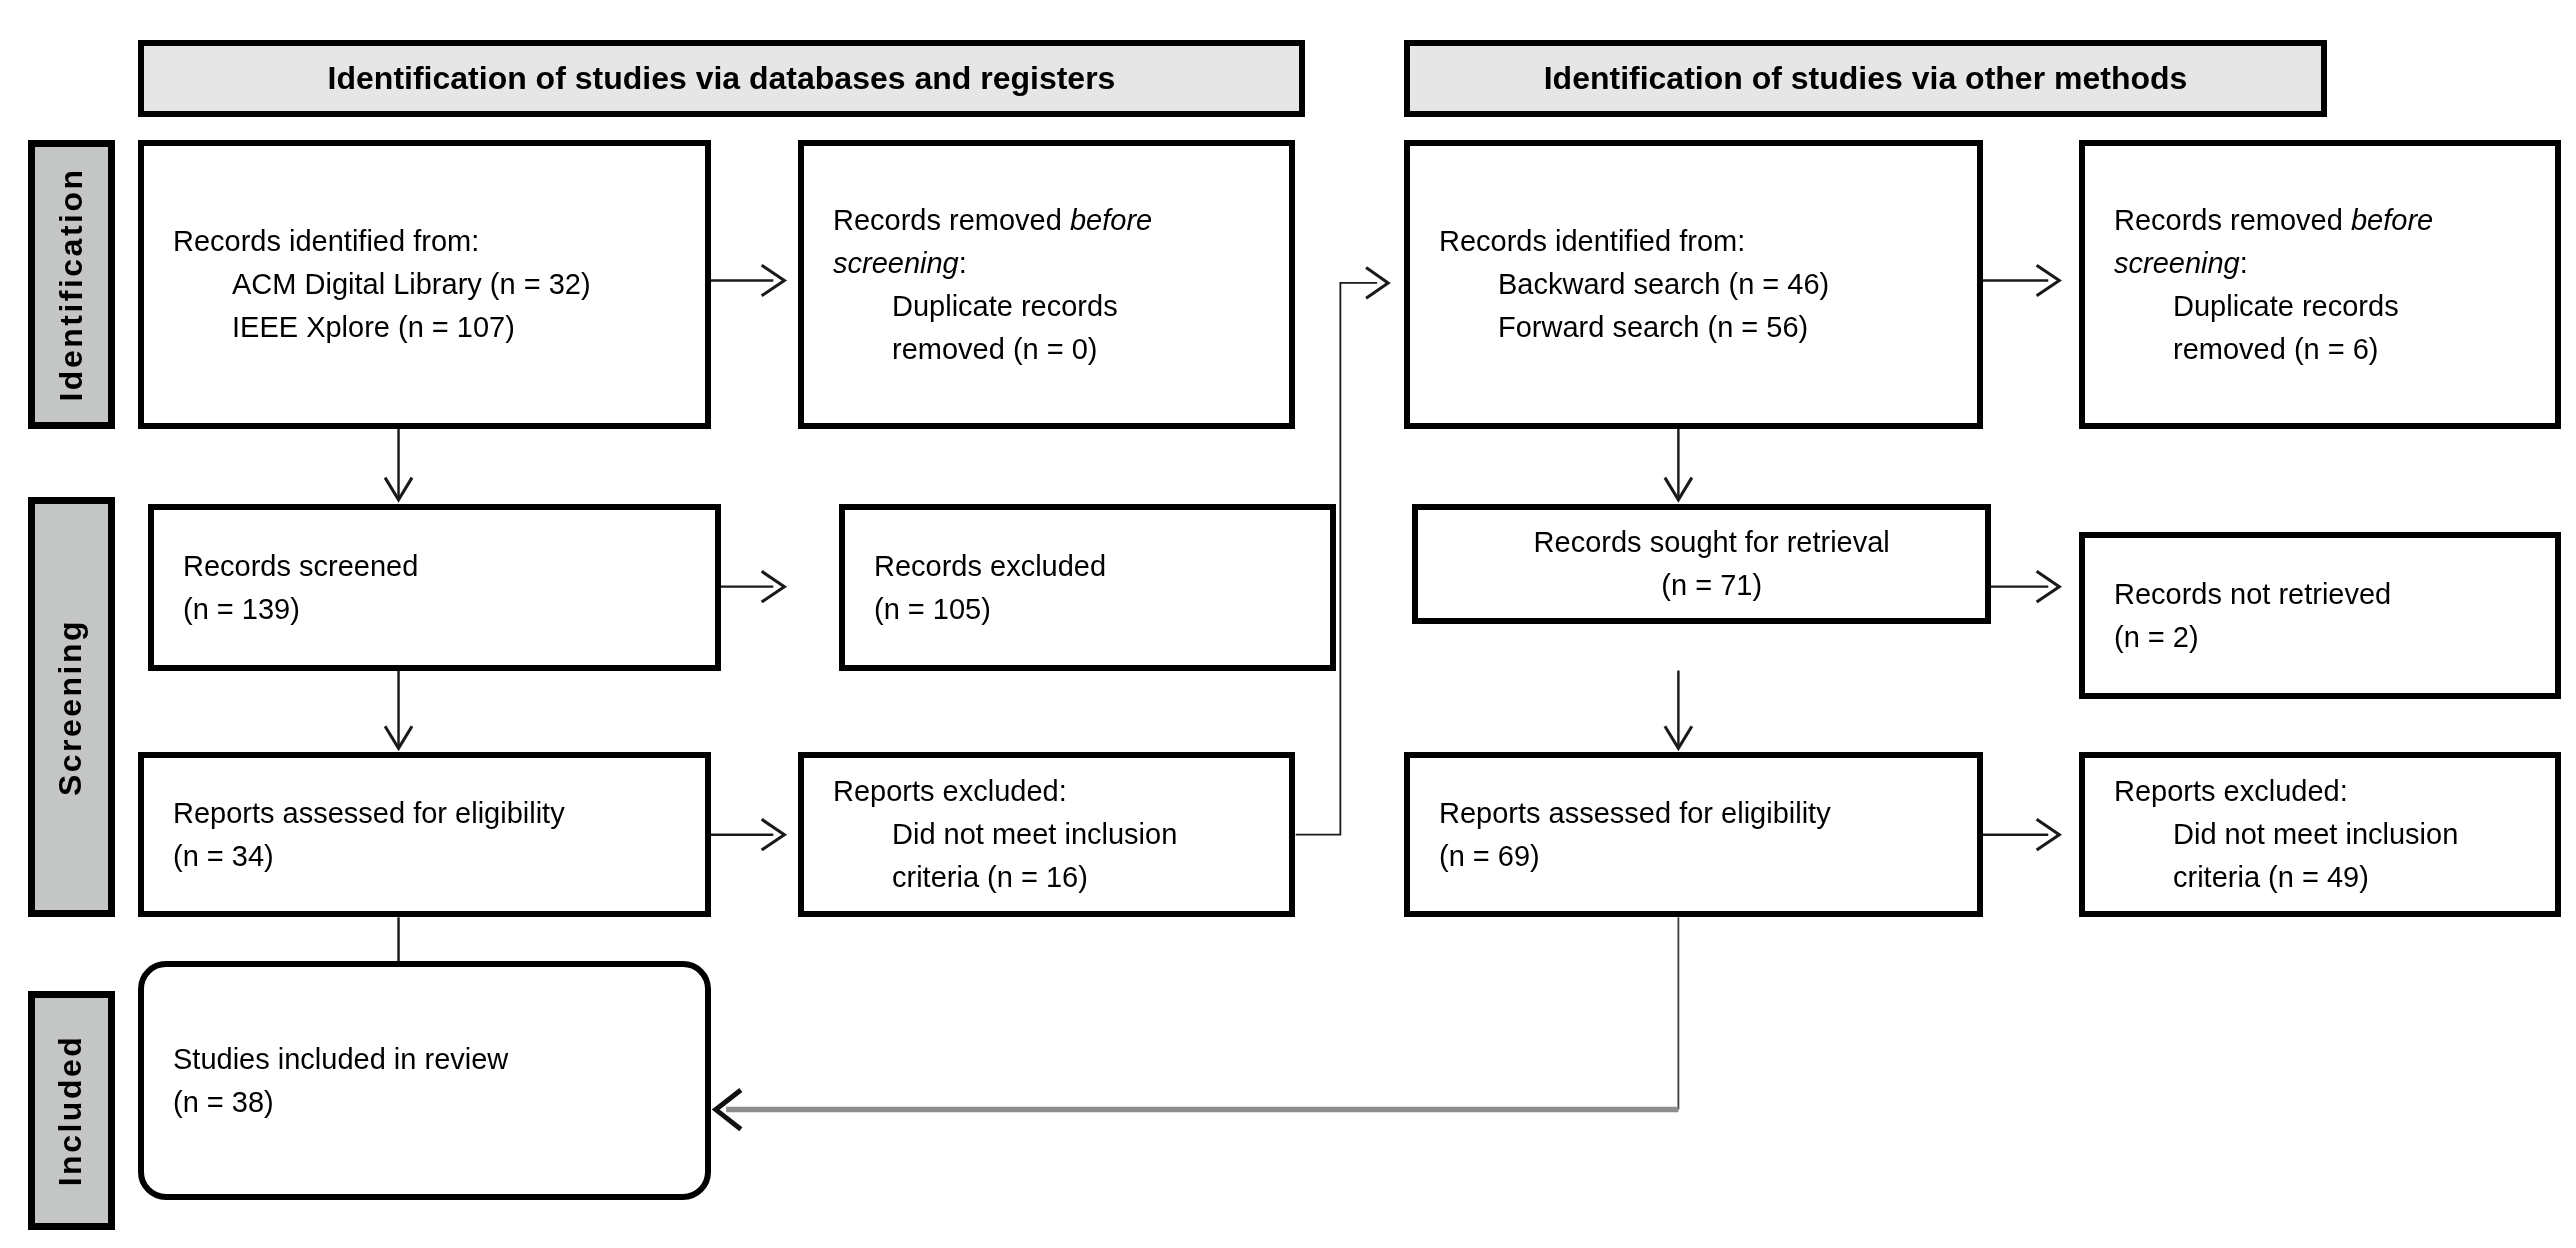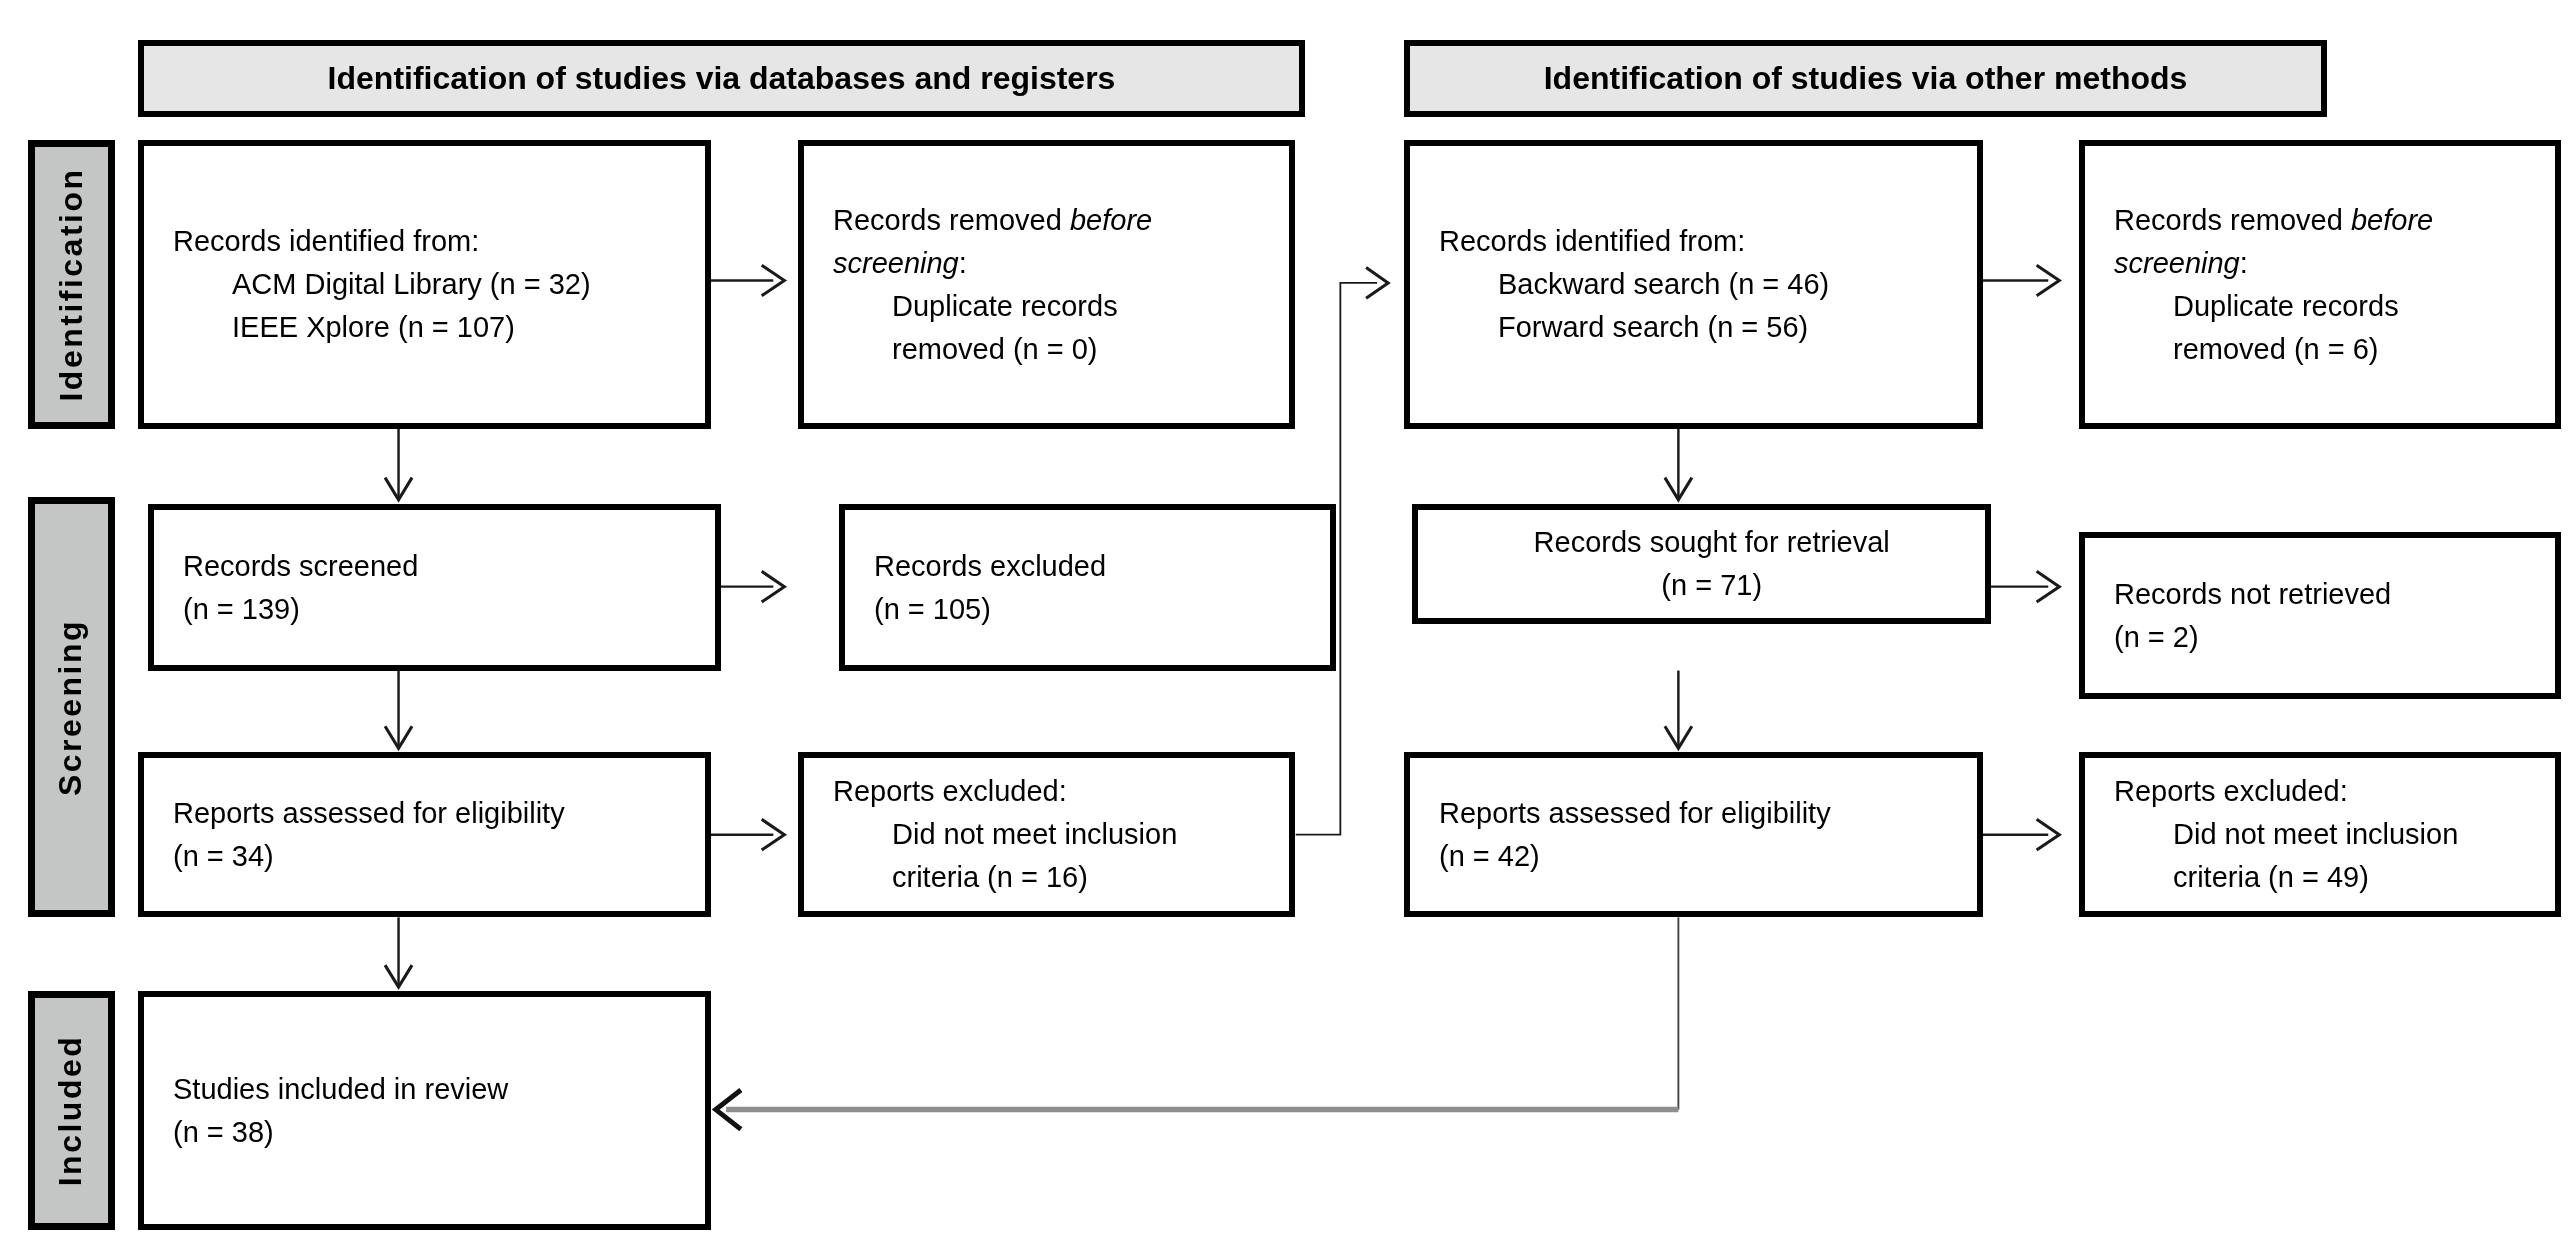--- a/index.html
+++ b/index.html
@@ -153,28 +153,28 @@
   </div>
 
   <div class="box" style="left:798px;top:752px;width:497px;height:165px;">
     <div class="ln">Reports excluded:</div>
     <div class="ln ind">Did not meet inclusion</div>
     <div class="ln ind">criteria (n = 16)</div>
   </div>
 
   <div class="box" style="left:1404px;top:752px;width:579px;height:165px;">
     <div class="ln">Reports assessed for eligibility</div>
-    <div class="ln">(n = 42)</div>
+    <div class="ln">(n = 69)</div>
   </div>
 
   <div class="box" style="left:2079px;top:752px;width:482px;height:165px;">
     <div class="ln">Reports excluded:</div>
     <div class="ln ind">Did not meet inclusion</div>
     <div class="ln ind">criteria (n = 49)</div>
   </div>
 
-  <div class="box" style="left:138px;top:991px;width:573px;height:239px;">
+  <div class="box" style="left:138px;top:961px;width:573px;height:239px;border-radius:28px;">
     <div class="ln">Studies included in review</div>
     <div class="ln">(n = 38)</div>
   </div>
 
 </div>
 
 
 </body></html>

